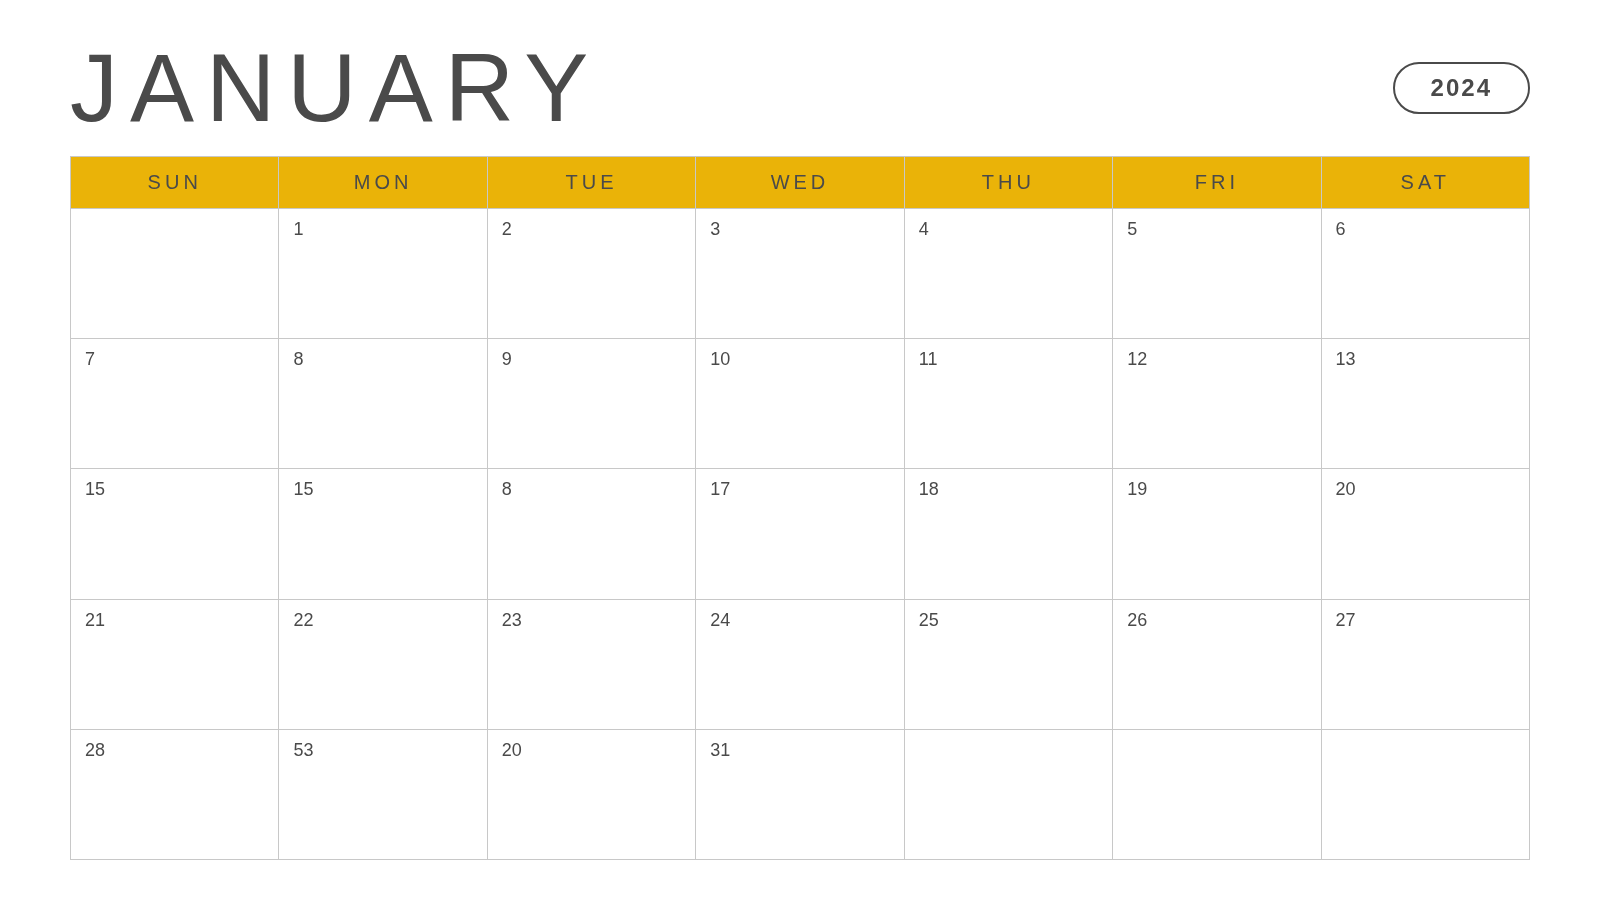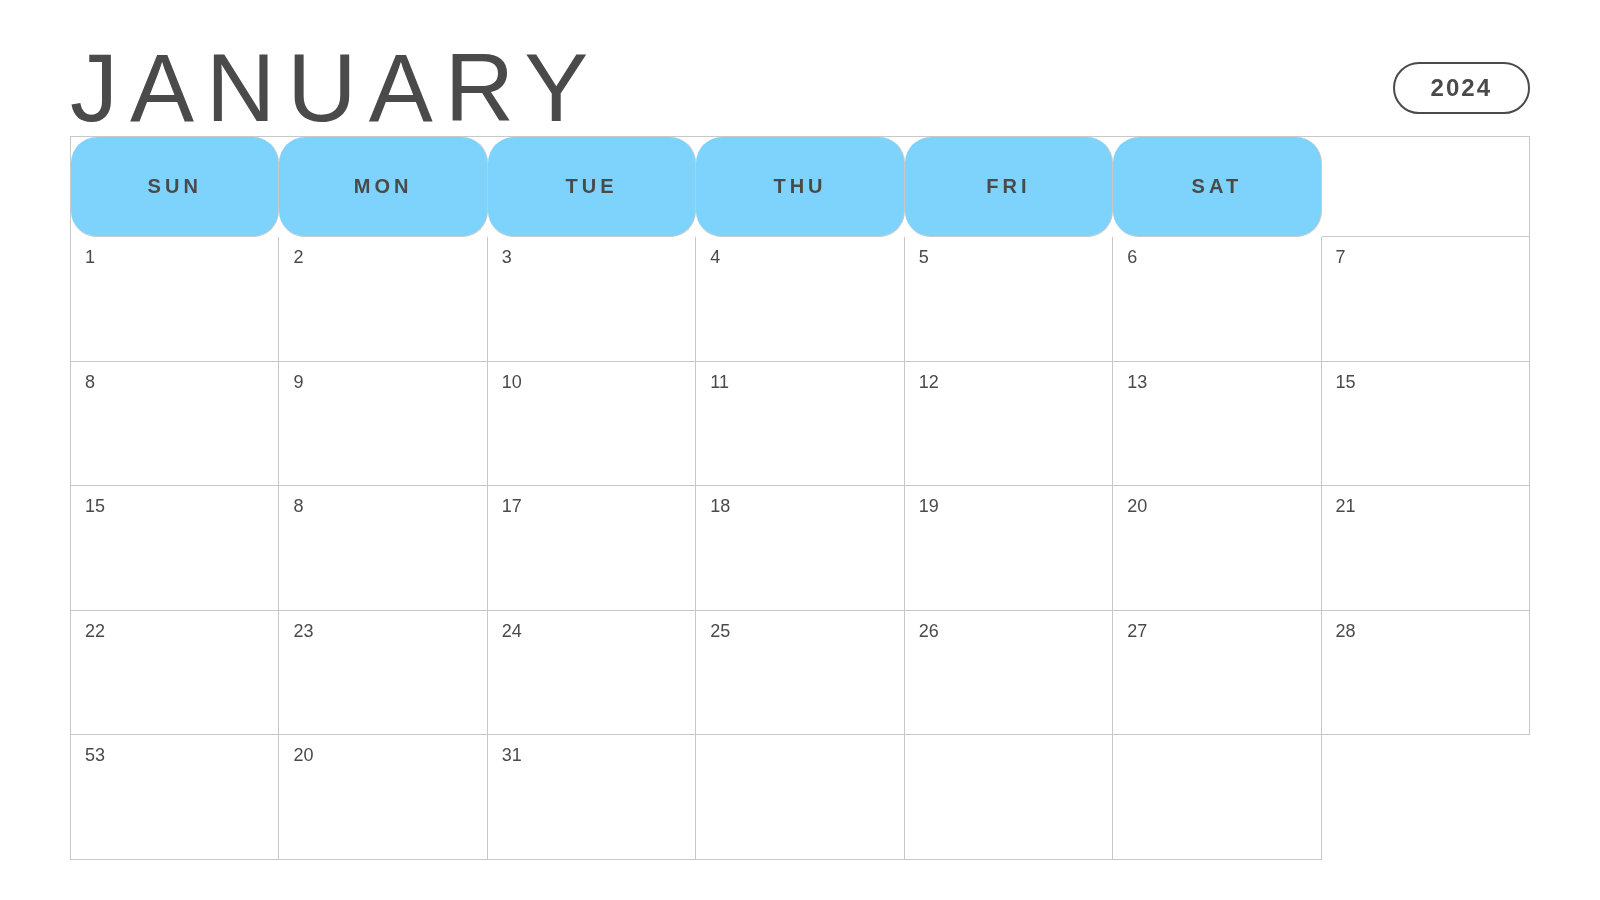--- a/index.html
+++ b/index.html
@@ -16,20 +16,21 @@
       overflow: hidden;
       display: flex;
       flex-direction: column;
       padding: 40px 70px 40px 70px;
     }
 
     .header {
       display: flex;
       justify-content: space-between;
       align-items: center;
+      margin-bottom: 20px;
     }
 
     .month-title {
       font-size: 96px;
       font-weight: 300;
       letter-spacing: 12px;
       color: #4a4a4a;
       font-family: 'Arial', sans-serif;
       line-height: 1;
     }
@@ -47,32 +48,31 @@
     .calendar-grid {
       display: grid;
       grid-template-columns: repeat(7, 1fr);
       grid-template-rows: auto repeat(5, 1fr);
       flex: 1;
       border-left: 1px solid #c8c8c8;
       border-top: 1px solid #c8c8c8;
     }
 
     .day-header {
-      background: #7dd3fc;
+      background: #eab308;
       border-right: 1px solid #c8c8c8;
       border-bottom: 1px solid #c8c8c8;
       display: flex;
       align-items: center;
       justify-content: center;
       padding: 14px 0;
       font-size: 20px;
-      font-weight: 700;
+      font-weight: 400;
       letter-spacing: 4px;
       color: #4a4a4a;
-      border-radius: 26px;
     }
 
     .day-cell {
       border-right: 1px solid #c8c8c8;
       border-bottom: 1px solid #c8c8c8;
       padding: 10px 14px;
       font-size: 18px;
       color: #4a4a4a;
       font-weight: 400;
       vertical-align: top;
@@ -88,20 +88,21 @@
 
 <div class="header">
   <div class="month-title">JANUARY</div>
   <div class="year-badge">2024</div>
 </div>
 
 <div class="calendar-grid" id="calendar-grid">
 <div class="day-header">SUN</div>
     <div class="day-header">MON</div>
     <div class="day-header">TUE</div>
+    <div class="day-header">WED</div>
     <div class="day-header">THU</div>
     <div class="day-header">FRI</div>
     <div class="day-header">SAT</div>
     <div class="day-cell empty"></div>
     <div class="day-cell">1</div>
     <div class="day-cell">2</div>
     <div class="day-cell">3</div>
     <div class="day-cell">4</div>
     <div class="day-cell">5</div>
     <div class="day-cell">6</div>

